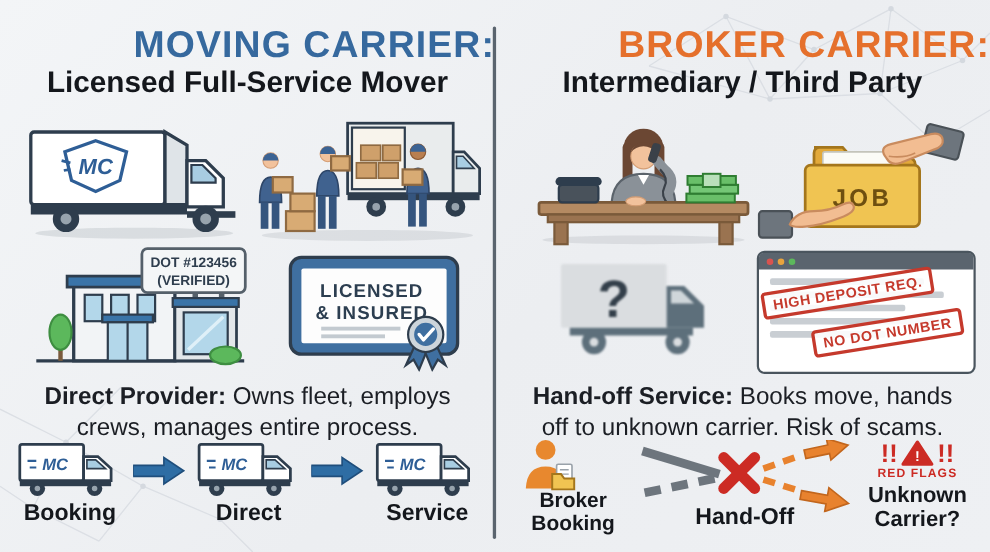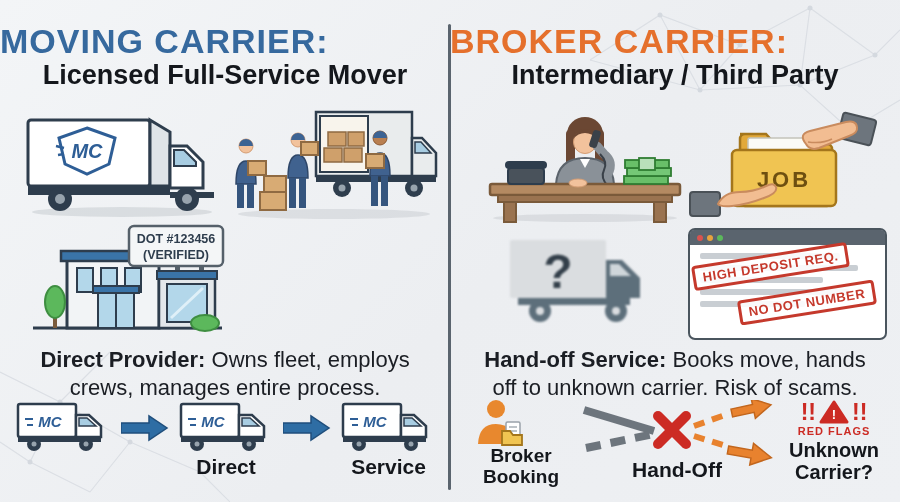--- a/index.html
+++ b/index.html
@@ -4,21 +4,21 @@
 <style>
   html,body{margin:0;padding:0}
   #canvas{position:relative;width:900px;height:502px;overflow:hidden;
     background:linear-gradient(135deg,#f3f5f7 0%,#eceef1 55%,#eef0f3 100%);
     font-family:"Liberation Sans",sans-serif;color:#1b1e24}
   .net{position:absolute;opacity:.8;pointer-events:none}
   #divider{position:absolute;left:448px;top:24px;width:3px;height:466px;background:#5a646e;border-radius:2px}
   .col{position:absolute;top:0;width:450px;height:100%}
   #col-left{left:0}
   #col-right{left:450px}
-  .title{position:absolute;top:22px;left:0;width:100%;text-align:left;
+  .title{position:absolute;top:22px;left:0;width:100%;text-align:right;
     font-size:34px;font-weight:800;letter-spacing:1px}
   .subtitle{position:absolute;top:60px;left:0;width:100%;text-align:center;
     font-size:27px;font-weight:700;color:#14171c}
   .illo{position:absolute}
   .illo svg{display:block;width:100%;height:100%}
   svg text{font-family:"Liberation Sans",sans-serif}
   .desc{position:absolute;top:346px;left:25px;width:400px;text-align:center;
     font-size:22px;line-height:1.27;color:#1b1e24}
   .desc b{font-weight:800}
   .flow-left{position:absolute;left:16px;top:400px;width:420px;display:flex;justify-content:space-between}
@@ -182,39 +182,57 @@
           <text x="151" y="35" text-anchor="middle" font-size="12.5" font-weight="800" fill="#2e3d4d">(VERIFIED)</text>
         </g>
         <g>
           <rect x="28" y="86" width="4" height="18" fill="#7a5b3d"></rect>
           <ellipse cx="30" cy="78" rx="10" ry="16" fill="#5cb85c" stroke="#3e8e41" stroke-width="2"></ellipse>
         </g>
         <ellipse cx="180" cy="99" rx="14" ry="8" fill="#5cb85c" stroke="#3e8e41" stroke-width="2"></ellipse>
       </svg>
     </div>
 
+    <div class="illo" style="left:256px;top:228px;width:178px;height:110px">
+      <svg viewBox="0 0 178 110">
+        <rect x="8" y="6" width="152" height="88" rx="10" fill="#3f6fa0" stroke="#2e3d4d" stroke-width="3"></rect>
+        <rect x="18" y="16" width="132" height="68" rx="2" fill="#fdfdfd"></rect>
+        <text x="82" y="42" text-anchor="middle" font-size="17" font-weight="800" letter-spacing="1" fill="#2c3e50">LICENSED</text>
+        <text x="82" y="62" text-anchor="middle" font-size="17" font-weight="800" letter-spacing="1" fill="#2c3e50">&amp; INSURED</text>
+        <rect x="36" y="69" width="72" height="3.5" fill="#c3cad0"></rect>
+        <rect x="36" y="76" width="58" height="3.5" fill="#c3cad0"></rect>
+        <g>
+          <path d="M122,84 l-9,20 7,-5 5,9 7,-17 z" fill="#3f6fa0" stroke="#2e3d4d" stroke-width="2"></path>
+          <path d="M140,84 l9,20 -7,-5 -5,9 -7,-17 z" fill="#3f6fa0" stroke="#2e3d4d" stroke-width="2"></path>
+          <circle cx="131" cy="76" r="16" fill="#cdd5db" stroke="#2e3d4d" stroke-width="2"></circle>
+          <circle cx="131" cy="76" r="10.5" fill="#3f6fa0"></circle>
+          <path d="M125,76 l4,5 9,-10" fill="none" stroke="#fff" stroke-width="3" stroke-linecap="round" stroke-linejoin="round"></path>
+        </g>
+      </svg>
+    </div>
 
     <div class="desc">
       <b>Direct Provider:</b><span> Owns fleet, employs crews, manages entire process.</span>
     </div>
 
     <div class="flow-left">
       <div class="step">
         <svg width="95" height="52" viewBox="0 0 95 52">
           <rect x="2" y="4" width="58" height="33" rx="2" fill="#fff" stroke="#2e3d4d" stroke-width="2.5"></rect>
           <path d="M17,19 h-8 M17,25 h-6" stroke="#2e5e96" stroke-width="2"></path>
           <text x="34" y="27" text-anchor="middle" font-style="italic" font-size="15" font-weight="800" fill="#2e5e96">MC</text>
           <path d="M60,15 h13 l12,11 v11 h-25 z" fill="#fff" stroke="#2e3d4d" stroke-width="2.5"></path>
           <path d="M63,18 h8 l9,8 h-17 z" fill="#a8cde2" stroke="#2e3d4d" stroke-width="1.5"></path>
           <rect x="2" y="37" width="83" height="5" fill="#2e3d4d"></rect>
           <circle cx="18" cy="44" r="7" fill="#2e3d4d"></circle>
             <circle cx="18" cy="44" r="2.5" fill="#97a3ad"></circle>
           <circle cx="70" cy="44" r="7" fill="#2e3d4d"></circle>
             <circle cx="70" cy="44" r="2.5" fill="#97a3ad"></circle>
         </svg>
+        <div class="step-label">Booking</div>
       </div>
       <svg class="arrow-blue" width="48" height="28" viewBox="0 0 48 28">
         <polygon points="0,9 28,9 28,2 46,14 28,26 28,19 0,19" fill="#2e6da4" stroke="#1f4e7c" stroke-width="1.5"></polygon>
       </svg>
       <div class="step">
         <svg width="95" height="52" viewBox="0 0 95 52">
           <rect x="2" y="4" width="58" height="33" rx="2" fill="#fff" stroke="#2e3d4d" stroke-width="2.5"></rect>
           <path d="M17,19 h-8 M17,25 h-6" stroke="#2e5e96" stroke-width="2"></path>
           <text x="34" y="27" text-anchor="middle" font-style="italic" font-size="15" font-weight="800" fill="#2e5e96">MC</text>
           <path d="M60,15 h13 l12,11 v11 h-25 z" fill="#fff" stroke="#2e3d4d" stroke-width="2.5"></path>

